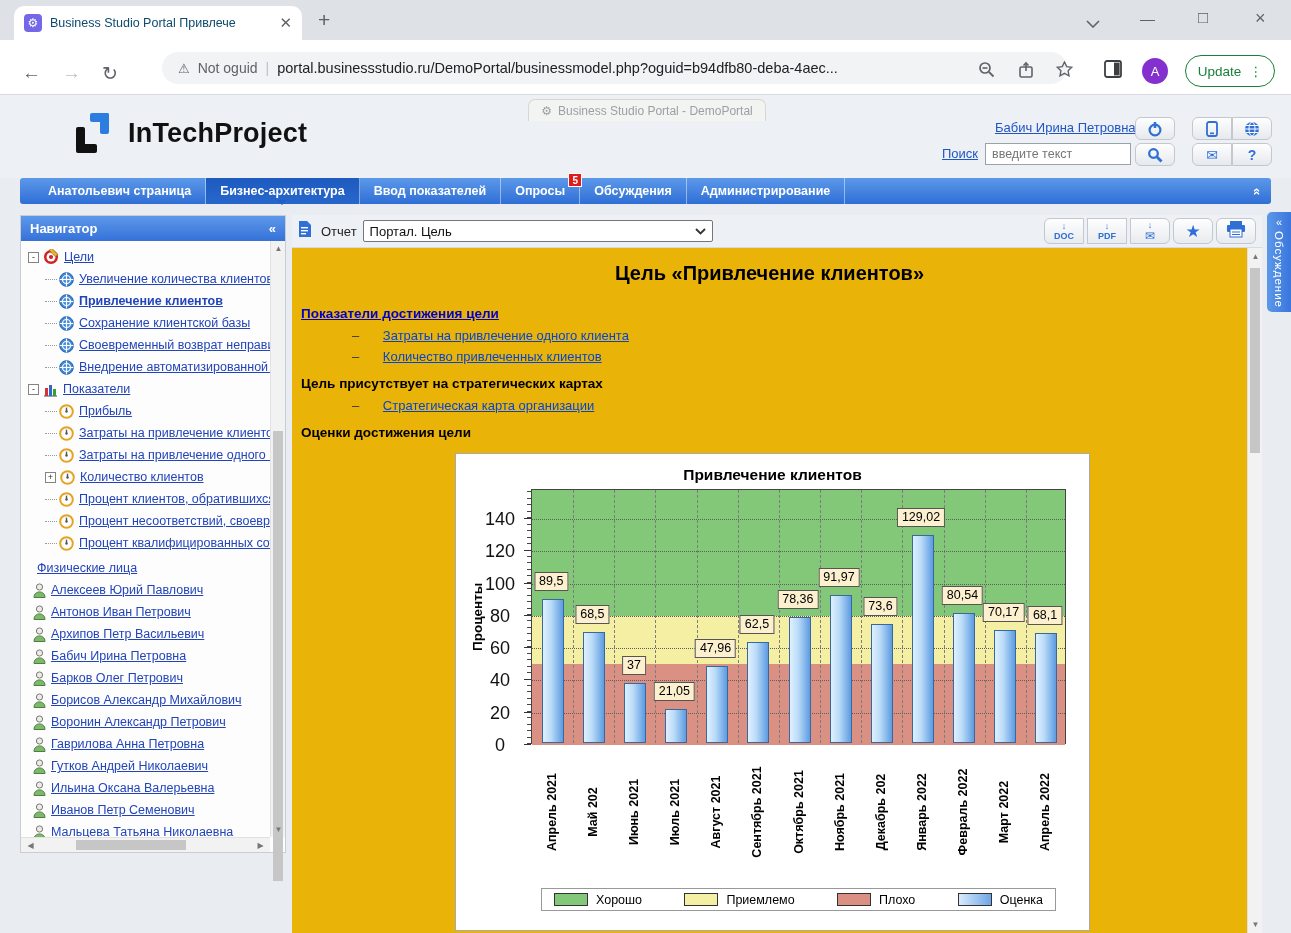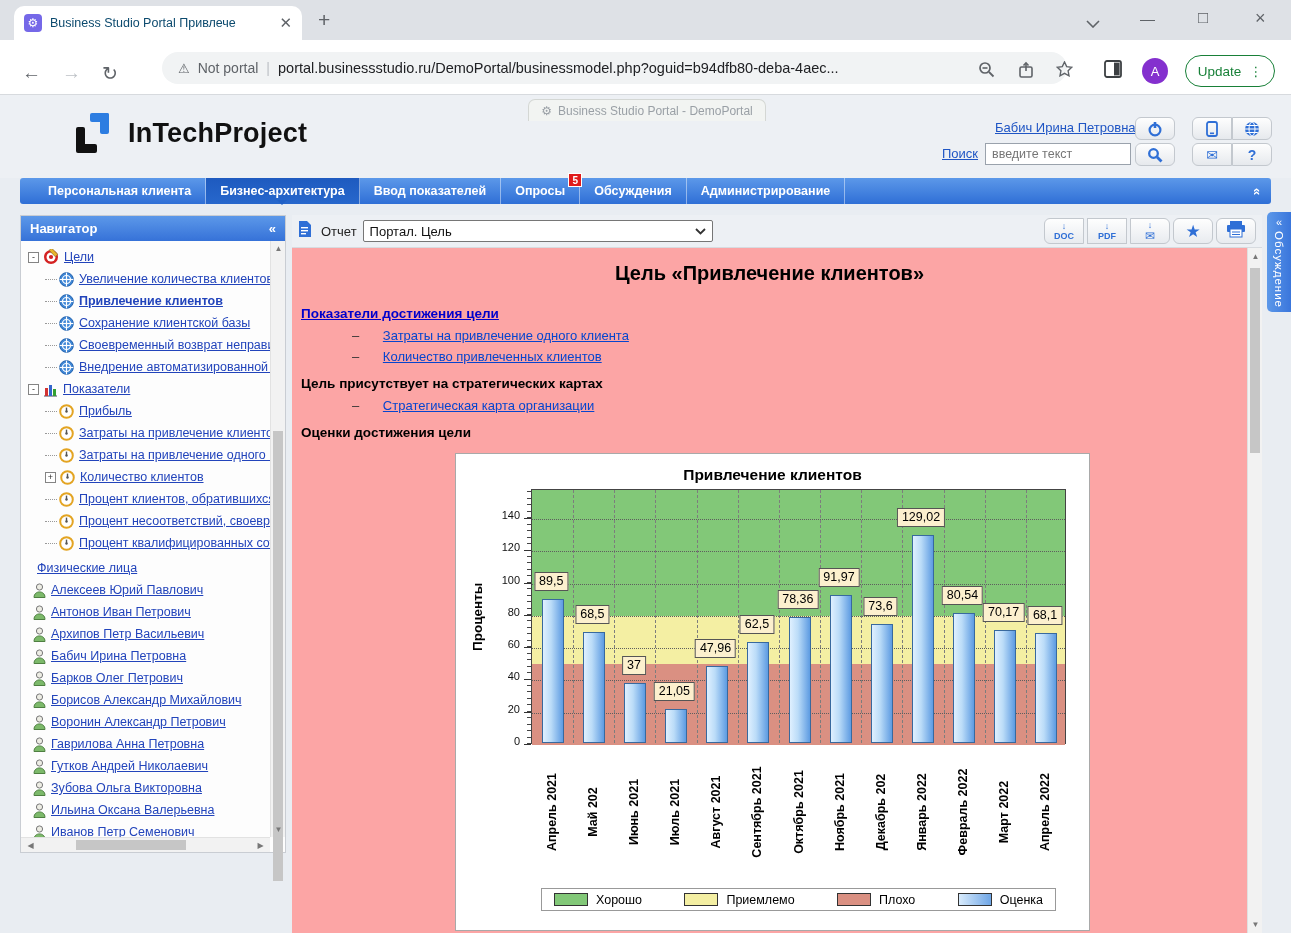--- a/index.html
+++ b/index.html
@@ -90,21 +90,21 @@
              display:flex;align-items:center;font-size:13px;padding:0 6px;color:#111;}
   .rb-select svg{margin-left:auto;}
   .rb-btns{margin-left:auto;display:flex;gap:3px;}
   .rbtn{width:40px;height:26px;border:1px solid #C3C8CE;background:linear-gradient(#FEFEFE,#E8EBEF);
         display:flex;flex-direction:column;align-items:center;justify-content:center;line-height:1;}
   .rbtn .arr{color:#2F6FD6;font-size:9px;font-weight:bold;}
   .rbtn .rlb{color:#2F6FD6;font-size:9px;font-weight:bold;margin-top:1px;}
   .grp-l{border-radius:6px 0 0 6px;} .grp-r{border-radius:0 6px 6px 0;} .grp-s{border-radius:6px;}
   .star-g{color:#2F6FD6;font-size:17px;}
 
-  .content{position:absolute;left:292px;top:248px;width:955px;height:685px;background:#fca5a5;}
+  .content{position:absolute;left:292px;top:248px;width:955px;height:685px;background:#eab308;}
   .c-title{position:absolute;left:0;top:14px;width:100%;text-align:center;font-size:20px;font-weight:bold;color:#000;}
   .sec-h{position:absolute;left:9px;font-size:13.5px;font-weight:bold;color:#000;}
   .sec-h a{color:#0000CC;text-decoration:underline;}
   .sec-item{position:absolute;left:60px;font-size:13px;color:#333;}
   .sec-item a{color:#0645CE;text-decoration:underline;margin-left:20px;}
 
   .mscroll{position:absolute;left:1247px;top:248px;width:15px;height:685px;background:#F2F2F2;border-left:1px solid #E0E0E0;}
 
   .disc-tab{position:absolute;left:1267px;top:212px;width:24px;height:100px;border-radius:5px 0 0 5px;
             background:linear-gradient(90deg,#5C98E9,#3A76DC);color:#fff;display:flex;flex-direction:column;
@@ -115,21 +115,21 @@
   .chart-box{position:absolute;left:163px;top:205px;width:635px;height:478px;border:1px solid #A9A9A9;background:#fff;}
   .ch-title{position:absolute;left:0;top:12px;width:100%;text-align:center;font-size:15.5px;font-weight:bold;}
   .plot{position:absolute;left:75px;top:35px;width:535px;height:255px;border:1px solid #444;}
   .band{position:absolute;left:0;width:100%;}
   .vline{position:absolute;top:0;bottom:0;border-left:1px dashed #7D7D7D;}
   .hline{position:absolute;left:0;right:0;border-top:1px dotted #5E5E5E;}
   .bar{position:absolute;bottom:0;width:22px;background:linear-gradient(90deg,#DFF0FF 0%,#BBDCF8 40%,#5D9BE2 100%);
        border:1px solid #38699E;}
   .vlabel{position:absolute;transform:translateX(-54%);background:#FCF0CE;border:1px solid #555;
           font-size:12.5px;padding:0 4px;line-height:17px;white-space:nowrap;z-index:5;}
-  .ytick-lbl{position:absolute;width:40px;text-align:right;font-size:11px;color:#111;}
+  .ytick-lbl{position:absolute;width:40px;text-align:center;font-size:18px;color:#111;}
   .ytick-mark{position:absolute;width:7px;border-top:1px solid #333;}
   .minor-ticks{position:absolute;left:71px;top:35px;width:4px;height:255px;
           background:repeating-linear-gradient(to top,#444 0 1px,transparent 1px 6.45px);}
   .ylab{position:absolute;left:14px;top:35px;height:255px;width:18px;writing-mode:vertical-rl;
         transform:rotate(180deg);text-align:center;font-weight:bold;font-size:13.5px;}
   .xlab{position:absolute;width:130px;height:20px;transform:rotate(-90deg);text-align:center;
         font-weight:bold;font-size:12.5px;white-space:nowrap;line-height:20px;}
   .legend{position:absolute;left:85px;top:434px;width:515px;height:23px;border:1px solid #999;
           display:flex;align-items:center;justify-content:space-between;padding:0 12px;}
   .leg-item{display:flex;align-items:center;gap:8px;font-size:12.5px;}
@@ -156,21 +156,21 @@
     <span class="winctl" style="left:1198px;top:8px;font-size:17px;">□</span>
     <span class="winctl" style="left:1255px;top:8px;font-size:18px;">×</span>
   </div>
 
   <div class="toolbar"></div>
   <span class="navbtn" style="left:22px;">←</span>
   <span class="navbtn" style="left:62px;color:#BDC1C6;">→</span>
   <span class="navbtn" style="left:102px;">↻</span>
   <div class="urlbar">
     <span style="font-size:13px;">⚠</span>
-    <span>Not portal</span>
+    <span>Not oguid</span>
     <span class="url-sep">|</span>
     <span class="url-text">portal.businessstudio.ru/DemoPortal/businessmodel.php?oguid=b94dfb80-deba-4aec...</span>
   </div>
   <span class="chrome-ic" style="left:978px;">
     <svg width="17" height="17">
         <circle cx="7" cy="7" r="5" fill="none" stroke="#5F6368" stroke-width="1.7"></circle>
         <line x1="4.5" y1="7" x2="9.5" y2="7" stroke="#5F6368" stroke-width="1.6"></line>
         <line x1="11" y1="11" x2="15.5" y2="15.5" stroke="#5F6368" stroke-width="1.8"></line>
       </svg>
   </span>
@@ -246,21 +246,21 @@
       <span>✉</span>
     </div>
     <div class="hbtn" style="left:1232px;top:48px;width:40px;border-radius:0 6px 6px 0;color:#2F6FD6;font-weight:bold;font-size:14px;">
       <span>?</span>
     </div>
   </div>
 
   <div class="navbar">
     <div style="display:flex;" id="nav-tabs">
         <div class="nav-tab">
-          <span>Персональная клиента</span>
+          <span>Анатольевич страница</span>
         </div>
         <div class="nav-tab active">
           <span>Бизнес-архитектура</span>
         </div>
         <div class="nav-tab">
           <span>Ввод показателей</span>
         </div>
         <div class="nav-tab">
           <span>Опросы</span>
           <span class="nav-badge">5</span>
@@ -518,29 +518,20 @@
           <a href="#">Гаврилова Анна Петровна</a>
         </div>
         <div class="trow pl-mid">
           <span class="tico">
             <svg width="13" height="15">
               <circle cx="6.5" cy="4" r="3.1" fill="#EDEDE4" stroke="#777"></circle>
               <path d="M1 14.5c0-4 3-5.6 5.5-5.6s5.5 1.6 5.5 5.6z" fill="#7CB96A" stroke="#4E7F41"></path>
             </svg>
           </span>
           <a href="#">Гутков Андрей Николаевич</a>
-        </div>
-        <div class="trow pl-mid">
-          <span class="tico">
-            <svg width="13" height="15">
-              <circle cx="6.5" cy="4" r="3.1" fill="#EDEDE4" stroke="#777"></circle>
-              <path d="M1 14.5c0-4 3-5.6 5.5-5.6s5.5 1.6 5.5 5.6z" fill="#7CB96A" stroke="#4E7F41"></path>
-            </svg>
-          </span>
-          <a href="#">Зубова Ольга Викторовна</a>
         </div>
         <div class="trow pl-mid">
           <span class="tico">
             <svg width="13" height="15">
               <circle cx="6.5" cy="4" r="3.1" fill="#EDEDE4" stroke="#777"></circle>
               <path d="M1 14.5c0-4 3-5.6 5.5-5.6s5.5 1.6 5.5 5.6z" fill="#7CB96A" stroke="#4E7F41"></path>
             </svg>
           </span>
           <a href="#">Ильина Оксана Валерьевна</a>
         </div>

